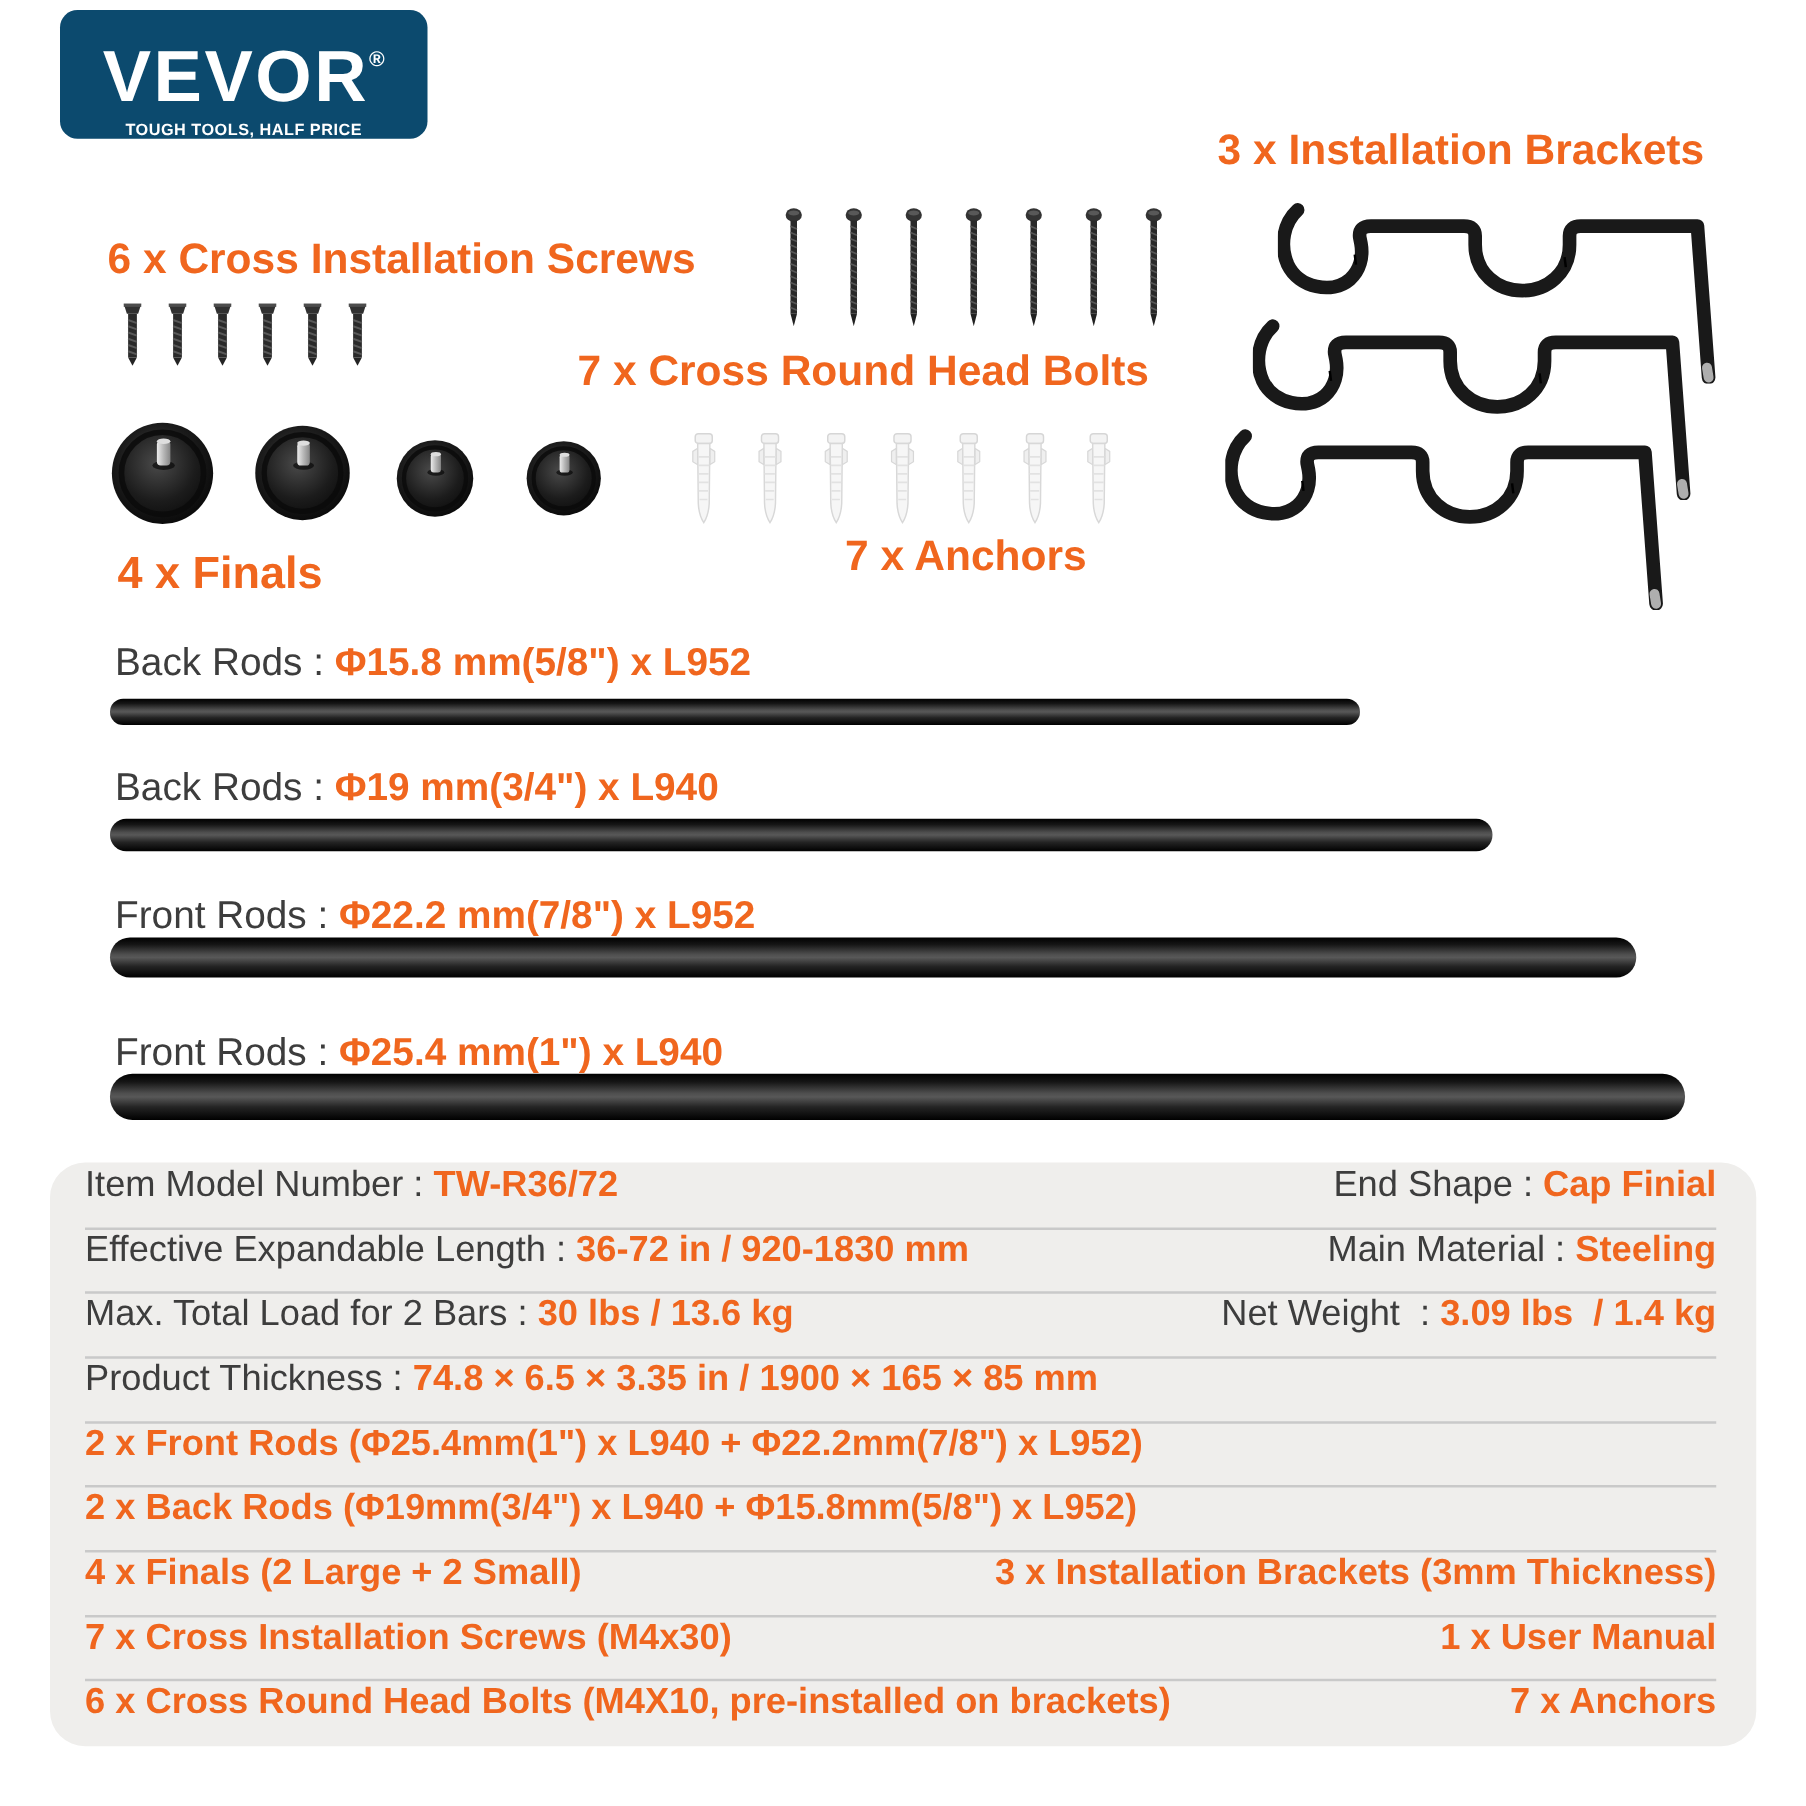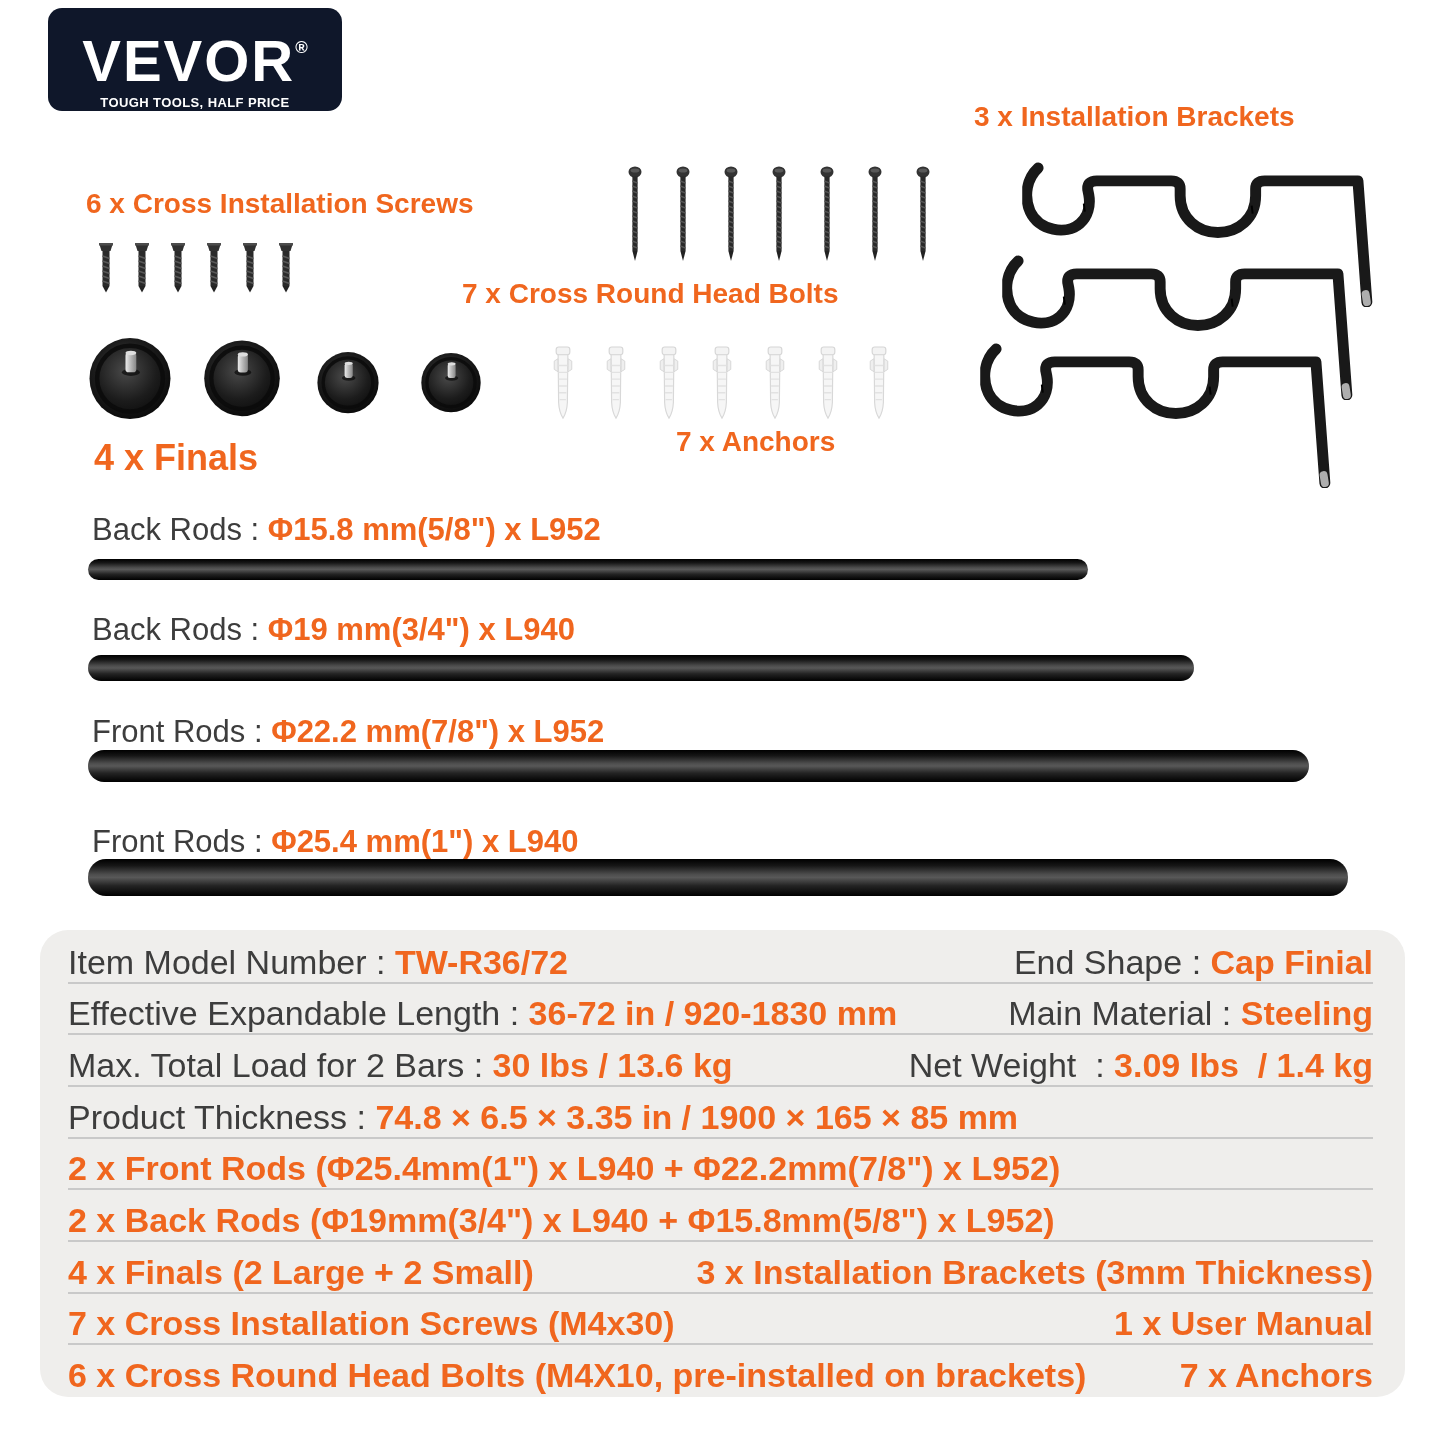--- a/index.html
+++ b/index.html
@@ -3,42 +3,42 @@
 <meta charset="utf-8">
 <style>
   html,body{margin:0;padding:0;background:#fff;}
   .canvas{
     position:relative;width:1445px;height:1445px;background:#ffffff;
     font-family:"Liberation Sans", sans-serif;overflow:hidden;
   }
   .abs{position:absolute;}
   
   .logo{
-    left:48px;top:8px;width:294px;height:103px;background:#0f172a;border-radius:14px;
+    left:48px;top:8px;width:294px;height:103px;background:#0c4a6e;border-radius:14px;
     color:#fff;text-align:center;
   }
   .logo .wordmark{margin-top:10px;font-size:58px;font-weight:bold;letter-spacing:2px;line-height:60px;}
   .logo .reg{font-size:17px;vertical-align:28px;letter-spacing:0;}
   .logo .tagline{font-size:13px;font-weight:bold;letter-spacing:0.4px;margin-top:4px;}
   
-  .plabel{color:#F0661E;font-weight:bold;font-size:28px;white-space:nowrap;}
+  .plabel{color:#F0661E;font-weight:bold;font-size:34px;white-space:nowrap;}
   
   .rod-label{font-size:31px;white-space:pre;}
   .rod-label .dark{color:#3D3D3D;}
   .rod-label .spec{color:#F0661E;font-weight:bold;}
   .rod{
     background:linear-gradient(180deg,#000 0%,#161616 18%,#4e4e4e 42%,#585858 50%,#242424 72%,#000 100%);
   }
   
   .spec-table{
     left:40px;top:930px;width:1365px;height:467px;background:#EFEEEC;border-radius:28px;
     display:flex;flex-direction:column;box-sizing:border-box;padding:2px 32px 2px 28px;
   }
   .srow{
-    flex:1;display:flex;align-items:flex-end;font-size:34px;white-space:pre;
+    flex:1;display:flex;align-items:flex-start;font-size:29px;white-space:pre;
     border-bottom:2px solid #C9C9C9;
   }
   .srow:last-child{border-bottom:none;gap:36px;}
   .srow .lbl{color:#3D3D3D;}
   .srow .val{color:#F0661E;font-weight:bold;}
   .srow .right{margin-left:auto;}
   .srow .oline{color:#F0661E;font-weight:bold;}
   svg{display:block;}
 </style>
 </head>

